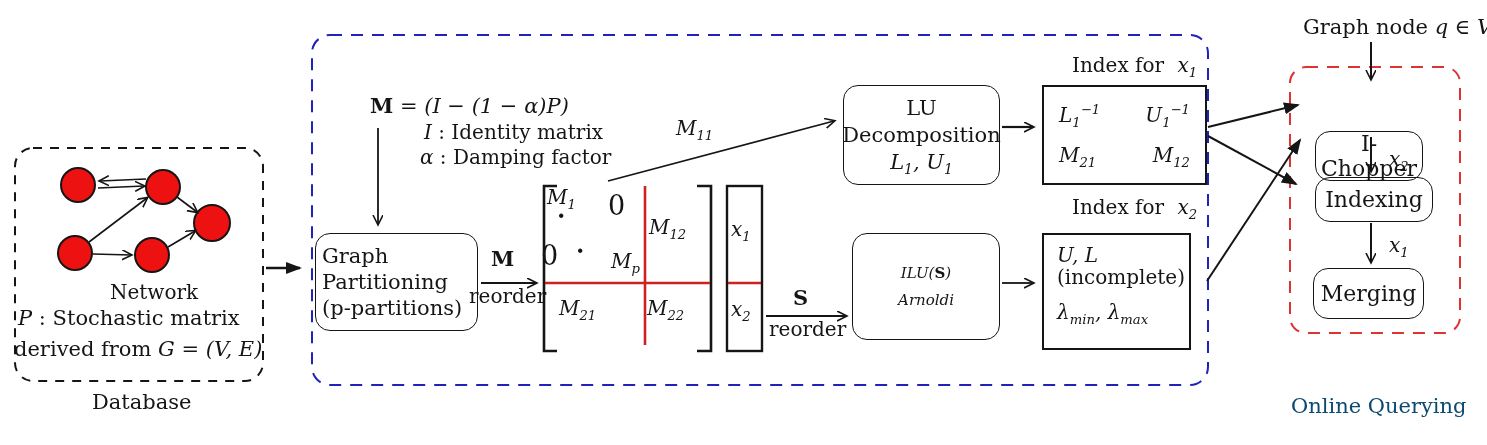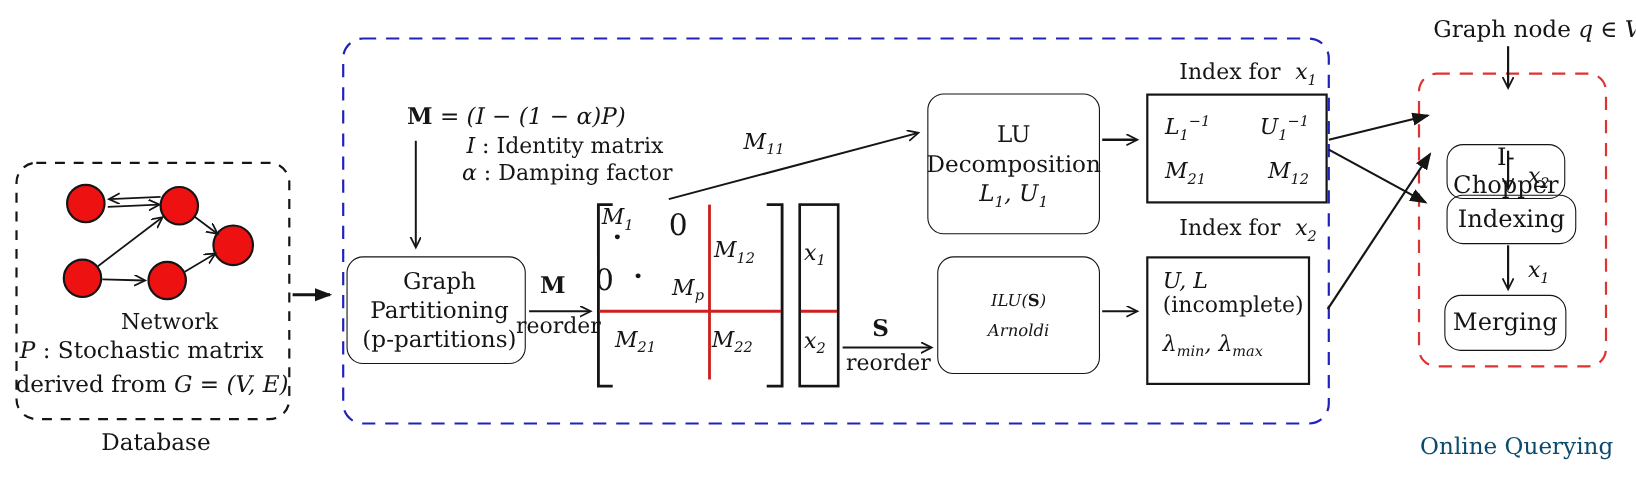--- a/index.html
+++ b/index.html
@@ -76,21 +76,21 @@
 
   <div class="t f20" style="left:110px;top:281px;"><span>Network</span></div>
   <div class="t f21" style="left:18px;top:307px;"><span class="it">P</span><span> : Stochastic matrix</span></div>
   <div class="t f21" style="left:14px;top:338px;"><span>derived from </span><span class="it">G = (V, E)</span></div>
   <div class="t f21" style="left:92px;top:391px;"><span>Database</span></div>
 
   <div class="t f21" style="left:370px;top:94px;"><span class="b">M</span><span class="it"> = (I − (1 − α)P)</span></div>
   <div class="t f20" style="left:424px;top:121px;"><span class="it">I</span><span> : Identity matrix</span></div>
   <div class="t f20" style="left:420px;top:146px;"><span class="it">α</span><span> : Damping factor</span></div>
 
-  <div class="rbox" style="left:315px;top:233px;width:163px;height:98px;padding-left:6px;font-size:21px;line-height:26px;text-align:center;">
+  <div class="rbox" style="left:315px;top:233px;width:163px;height:98px;padding-left:6px;font-size:21px;line-height:26px;">
     <div>Graph</div>
     <div>Partitioning</div>
     <div>(p-partitions)</div>
   </div>
 
   <div class="t f21 b" style="left:491px;top:247px;"><span>M</span></div>
   <div class="t f20" style="left:469px;top:285px;"><span>reorder</span></div>
 
   <div class="t f20 it" style="left:547px;top:186px;"><span>M</span><sub>1</sub></div>
   <div class="t f24 b" style="left:557px;top:210px;"><span>·</span></div>
@@ -100,21 +100,21 @@
   <div class="t f27" style="left:541px;top:242px;"><span>0</span></div>
   <div class="t f20 it" style="left:611px;top:250px;"><span>M</span><sub>p</sub></div>
   <div class="t f20 it" style="left:559px;top:297px;"><span>M</span><sub>21</sub></div>
   <div class="t f20 it" style="left:647px;top:297px;"><span>M</span><sub>22</sub></div>
 
   <div class="t f20 it" style="left:731px;top:218px;"><span>x</span><sub>1</sub></div>
   <div class="t f20 it" style="left:731px;top:298px;"><span>x</span><sub>2</sub></div>
 
   <div class="t f20 it" style="left:676px;top:117px;"><span>M</span><sub>11</sub></div>
 
-  <div class="rbox center" style="left:843px;top:85px;width:157px;height:128px;font-size:21px;line-height:27px;">
+  <div class="rbox center" style="left:843px;top:85px;width:157px;height:100px;font-size:21px;line-height:27px;">
     <div>LU</div>
     <div>Decomposition</div>
     <div class="it"><span>L</span><sub>1</sub><span>, </span><span>U</span><sub>1</sub></div>
   </div>
 
   <div class="rbox center" style="left:852px;top:233px;width:148px;height:107px;font-size:15px;line-height:27px;">
     <div><span class="it">ILU(</span><span class="b">S</span><span class="it">)</span></div>
     <div class="it">Arnoldi</div>
   </div>
 

